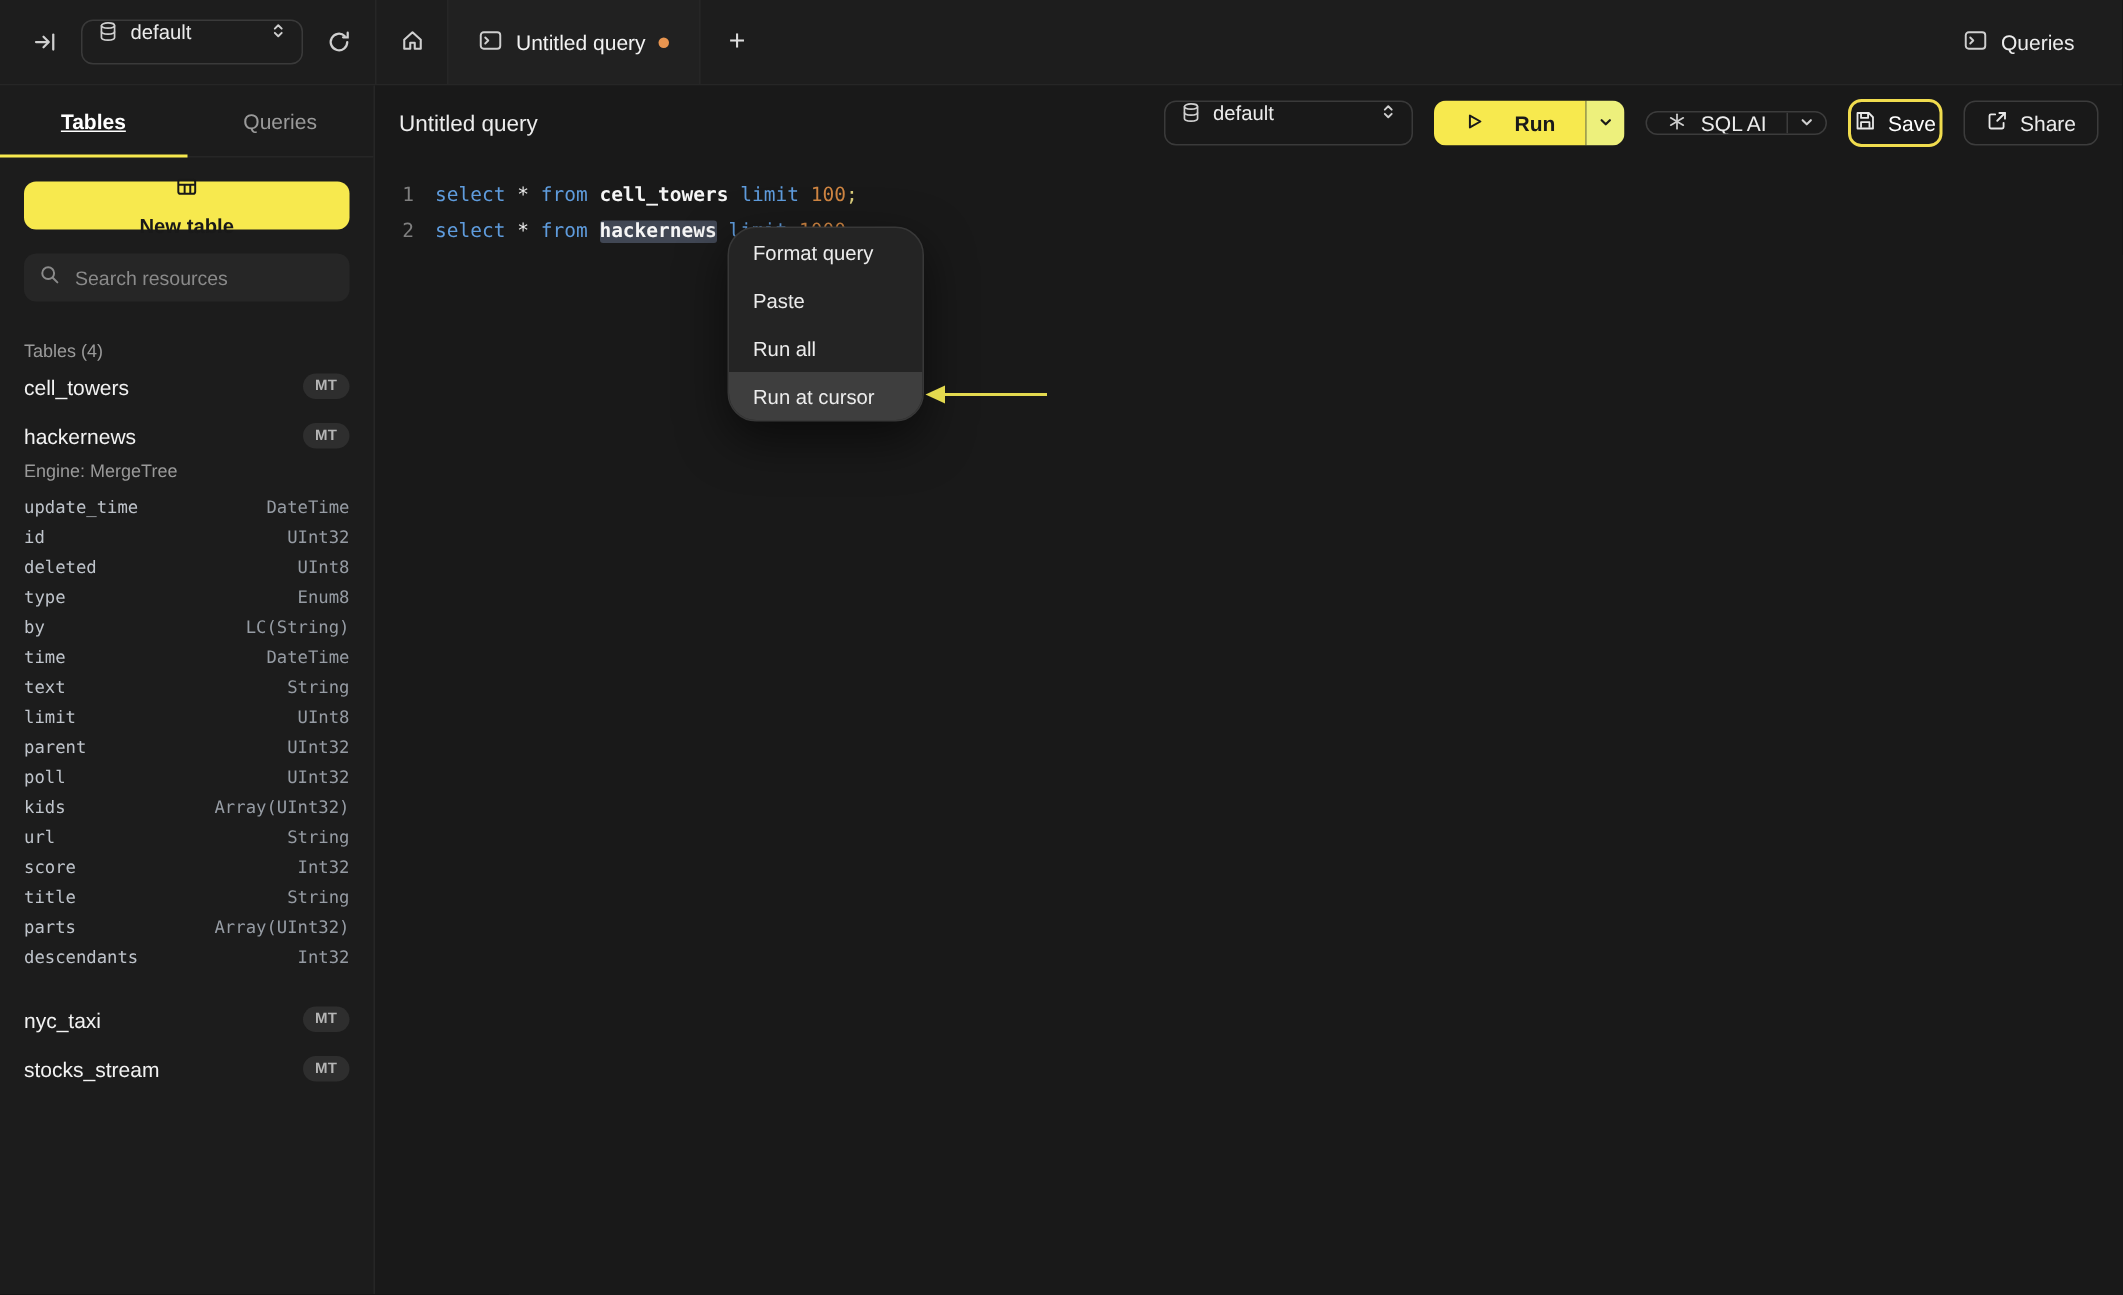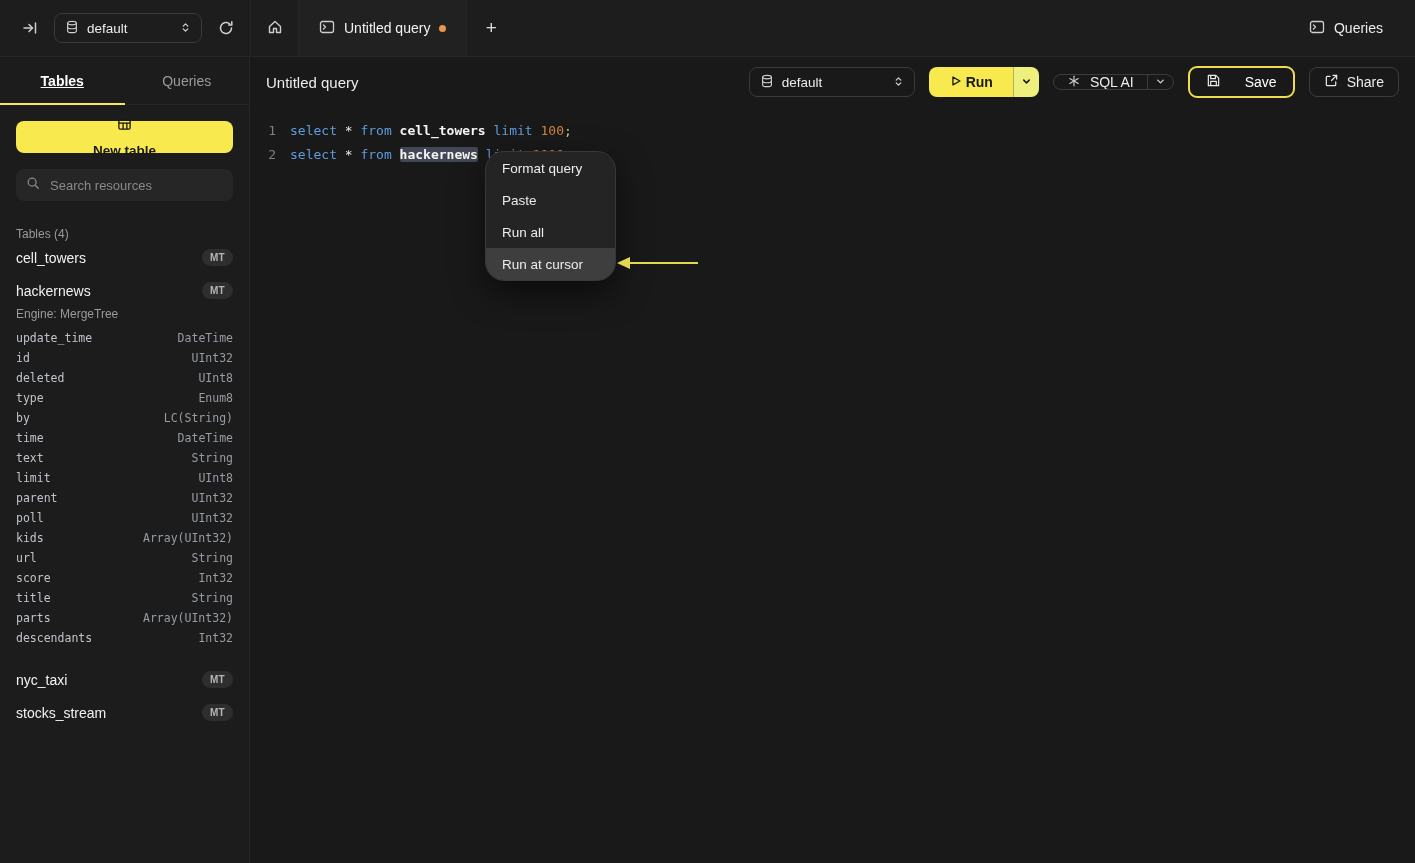--- a/index.html
+++ b/index.html
@@ -3,21 +3,21 @@
 <meta charset="utf-8">
 <style>
   * { box-sizing: border-box; }
   body { margin:0; background:#101010; font-family:"Liberation Sans", sans-serif; }
   .app { position:relative; width:1415px; height:863px; background:#191919; overflow:hidden; color:#e8e8e8; }
 
   
   .topbar { height:57px; background:#1d1d1d; border-bottom:1px solid #262626; display:flex; align-items:stretch; }
   .topbar-left { width:250px; display:flex; align-items:center; gap:12px; padding:0 12px 0 18px; flex:none; }
   .icon-btn { background:none; border:none; color:#cfcfcf; display:flex; align-items:center; justify-content:center; padding:4px; cursor:pointer; }
-  .selector { height:30px; border:1px solid #3a3a3a; border-radius:8px; display:flex; align-items:center; gap:8px; padding:0 10px; font-size:13.5px; color:#ececec; background:transparent; cursor:pointer; }
+  .selector { height:30px; border:1px solid #3a3a3a; border-radius:8px; display:flex; align-items:flex-start; gap:8px; padding:0 10px; font-size:13.5px; color:#ececec; background:transparent; cursor:pointer; }
   .topbar-left .selector { flex:1; }
   .sel-label { flex:1; text-align:left; }
 
   .tabstrip { display:flex; align-items:stretch; }
   .tab-home { width:48px; display:flex; align-items:center; justify-content:center; background:none; border:none; border-left:1px solid #262626; color:#cfcfcf; cursor:pointer; }
   .tab-active { display:flex; align-items:center; gap:9px; padding:0 20px; background:#212121; border-left:1px solid #262626; border-right:1px solid #262626; font-size:14px; color:#f2f2f2; cursor:pointer; }
   .dot { width:7px; height:7px; border-radius:50%; background:#e89550; flex:none; }
   .tab-plus { width:48px; display:flex; align-items:center; justify-content:center; background:none; border:none; color:#dcdcdc; font-size:19px; cursor:pointer; }
 
   .topbar-right { margin-left:auto; display:flex; align-items:center; padding-right:26px; }
@@ -49,28 +49,28 @@
   .col-name { color:#bfc4cb; }
   .col-type { color:#969ca4; }
 
   
   .main { flex:1; display:flex; flex-direction:column; background:#191919; }
   .main-header { height:50px; flex:none; display:flex; align-items:center; gap:14px; padding:0 16px; }
   .main-title { font-size:15px; color:#ececec; margin-right:auto; }
   .main-header .selector { width:166px; flex:none; }
 
   .run-split { display:flex; height:30px; border-radius:8px; overflow:hidden; flex:none; }
-  .run-main { background:#f7e94e; color:#191919; display:flex; align-items:center; gap:3px; padding:0 20px; font-size:14px; font-weight:600; border:none; cursor:pointer; }
+  .run-main { background:#f7e94e; color:#191919; display:flex; align-items:center; gap:20px; padding:0 20px; font-size:14px; font-weight:600; border:none; cursor:pointer; }
   .run-caret { background:#edf07c; width:26px; display:flex; align-items:center; justify-content:center; border:none; border-left:1px solid rgba(0,0,0,.25); color:#191919; cursor:pointer; }
 
   .ghost-split { display:flex; height:16px; border:1px solid #3c3c3c; border-radius:8px; overflow:hidden; flex:none; }
   .ghost-main { display:flex; align-items:center; gap:9px; padding:0 13px; font-size:14px; color:#ececec; background:none; border:none; cursor:pointer; }
   .ghost-caret { width:26px; display:flex; align-items:center; justify-content:center; border:none; border-left:1px solid #3c3c3c; color:#cfcfcf; background:none; cursor:pointer; }
 
-  .save-btn { height:32px; border:2px solid #f0dc4e; border-radius:9px; background:none; color:#ffffff; display:flex; align-items:center; gap:24px; padding:0 16px; font-size:14px; cursor:pointer; }
+  .save-btn { height:32px; border:2px solid #f0dc4e; border-radius:9px; background:none; color:#ffffff; display:flex; align-items:center; gap:8px; padding:0 2px; font-size:14px; cursor:pointer; }
   .share-btn { height:30px; border:1px solid #3c3c3c; border-radius:8px; background:none; color:#ececec; display:flex; align-items:center; gap:8px; padding:0 14px; font-size:14px; cursor:pointer; }
 
   
   .editor { flex:1; padding-top:12px; font-family:"DejaVu Sans Mono", monospace; font-size:13px; line-height:24px; cursor:text; }
   .code-line { display:flex; white-space:pre; }
   .gutter { width:26px; text-align:right; color:#7f7f7f; flex:none; }
   .code { margin-left:14px; }
   .tok-kw { color:#5f9cdd; }
   .tok-star { color:#e8e8e8; }
   .tok-tbl { color:#f5f5f5; font-weight:bold; }

